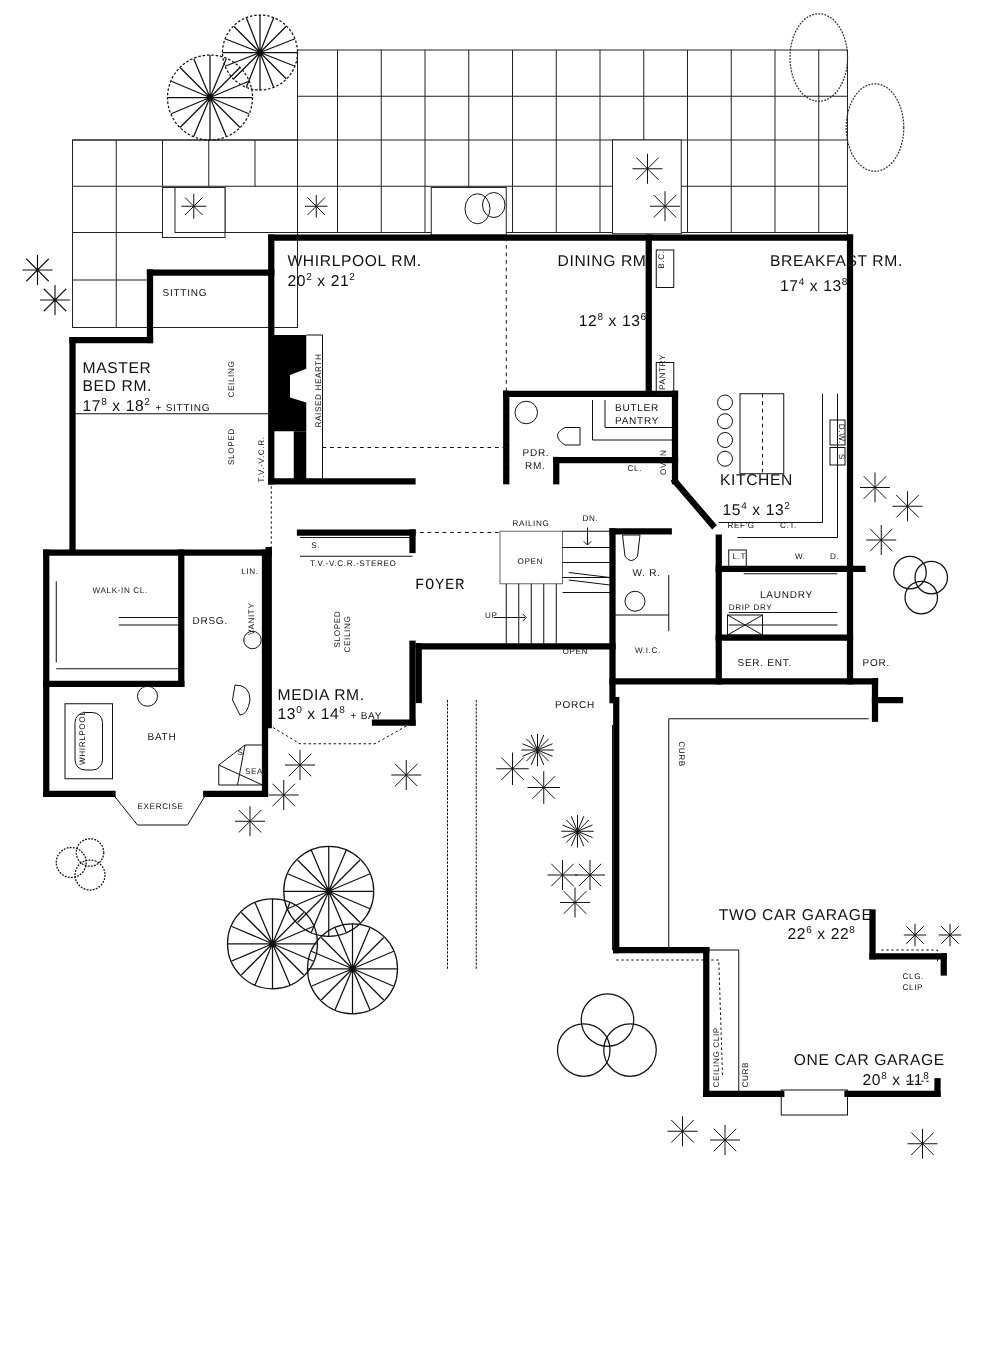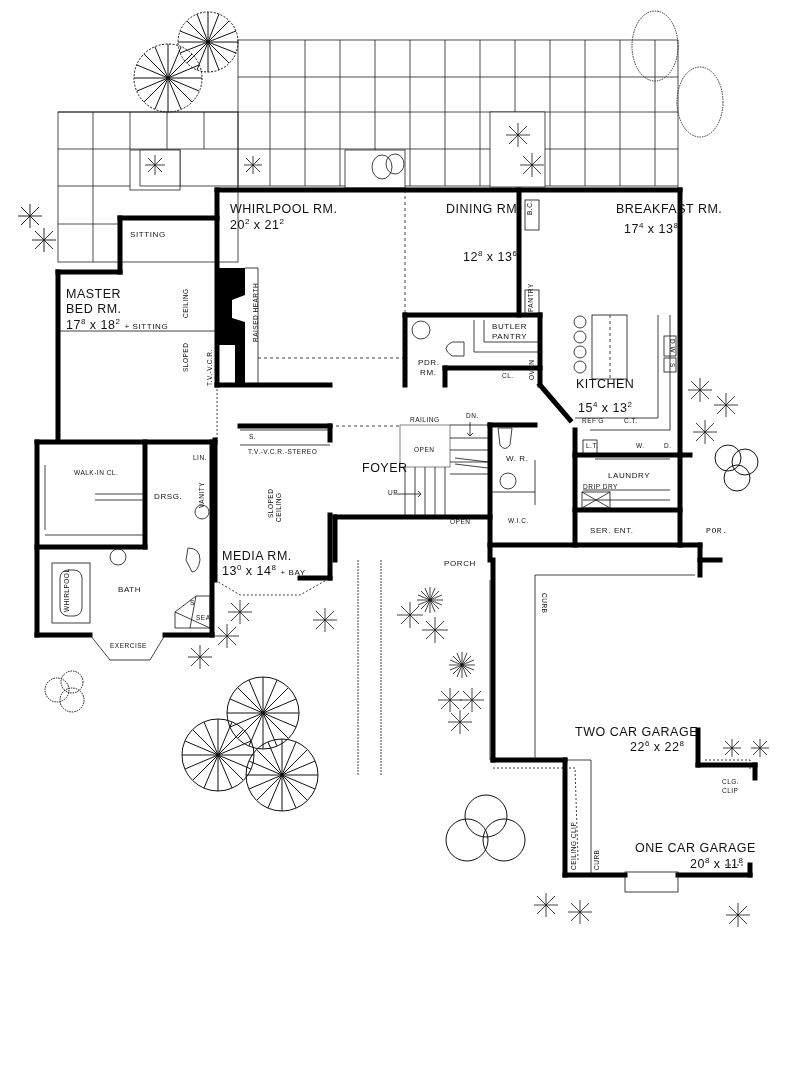--- a/index.html
+++ b/index.html
@@ -391,27 +391,27 @@
 <div class="lbl tiny vert90" style="left:675px;top:363px;">S</div>
 <div class="lbl tiny" style="left:582px;top:418px;">REF'G</div>
 <div class="lbl tiny" style="left:624px;top:418px;">C.T.</div>
 
 <div class="lbl tiny" style="left:586px;top:443px;">L.T.</div>
 <div class="lbl tiny" style="left:636px;top:443px;">W.</div>
 <div class="lbl tiny" style="left:664px;top:443px;">D.</div>
 <div class="lbl small" style="left:608px;top:472px;">LAUNDRY</div>
 <div class="lbl tiny" style="left:583px;top:484px;">DRIP DRY</div>
 <div class="lbl small" style="left:590px;top:527px;">SER. ENT.</div>
-<div class="lbl small" style="left:706px;top:527px;font-family:Liberation Mono, monospace;">POR.</div>
+<div class="lbl small" style="left:690px;top:527px;">POR.</div>
 
 <div class="lbl tiny" style="left:410px;top:417px;">RAILING</div>
 <div class="lbl tiny" style="left:466px;top:413px;">DN.</div>
 <div class="lbl tiny" style="left:414px;top:447px;">OPEN</div>
 <div class="lbl tiny" style="left:388px;top:490px;">UP</div>
-<div class="lbl room" style="left:362px;top:462px;">FOYER</div>
+<div class="lbl room" style="left:332px;top:462px;font-family:Liberation Mono, monospace;">FOYER</div>
 <div class="lbl tiny" style="left:450px;top:519px;">OPEN</div>
 <div class="lbl small" style="left:396px;top:560px;margin-left:48px;">PORCH</div>
 
 <div class="lbl small" style="left:506px;top:455px;">W. R.</div>
 <div class="lbl tiny" style="left:508px;top:518px;">W.I.C.</div>
 
 <div class="lbl tiny" style="left:248px;top:449px;">T.V.-V.C.R.-STEREO</div>
 <div class="lbl tiny" style="left:249px;top:434px;">S.</div>
 <div class="lbl tiny vert" style="left:268px;top:518px;">SLOPED</div>
 <div class="lbl tiny vert" style="left:276px;top:522px;">CEILING</div>

